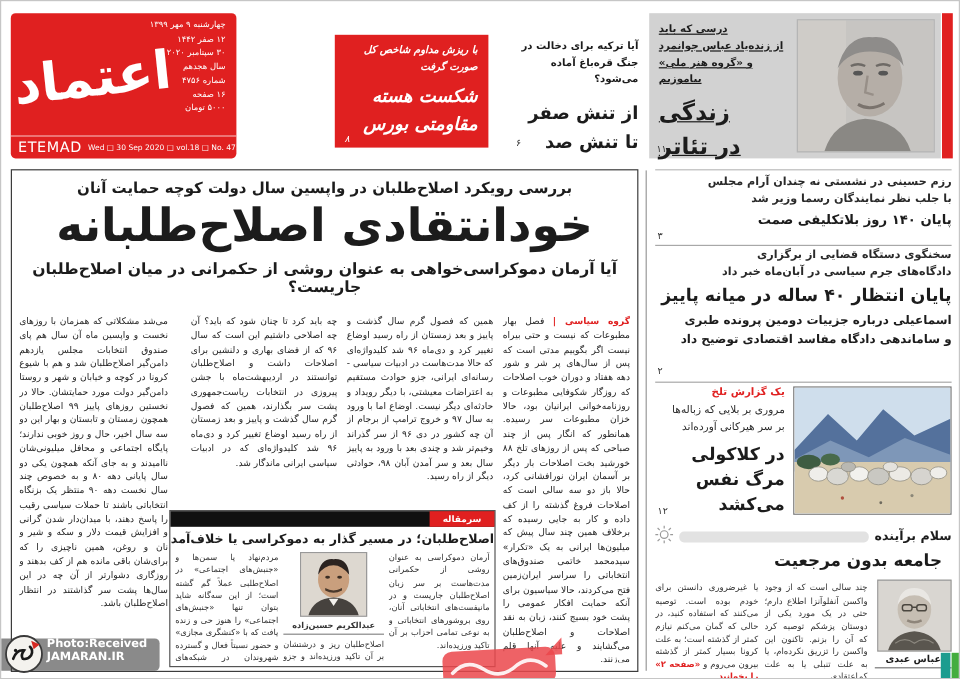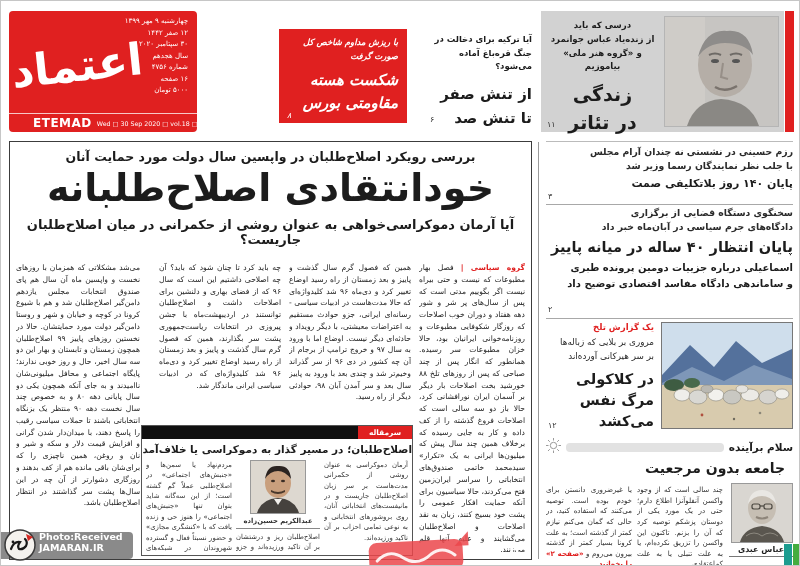--- a/index.html
+++ b/index.html
@@ -12,38 +12,38 @@
   }
   .abs { position:absolute; }
 
   
   .masthead { left:8px; top:10px; width:188px; height:121px; background:#e02020; border-radius:4px; overflow:hidden; }
   .masthead-dates { position:absolute; top:5px; right:9px; color:#fff; font-size:7px; line-height:1.65; text-align:right; z-index:2; }
   .masthead-logo { position:absolute; left:0; right:52px; top:10px; bottom:22px; display:flex; align-items:center; justify-content:center;
     color:#fff; font-size:44px; font-weight:bold; transform:rotate(-6deg); letter-spacing:-2px; }
   .masthead-strip { position:absolute; left:0; right:0; bottom:0; height:19px; border-top:1px solid rgba(255,255,255,.75);
     display:flex; align-items:center; gap:5px; padding:0 6px; direction:ltr; color:#fff; }
-  .masthead-strip .latin { font-size:12px; font-weight:bold; letter-spacing:.5px;margin-left:18px; }
+  .masthead-strip .latin { font-size:12px; font-weight:normal; letter-spacing:.5px; }
   .masthead-strip .issue { font-size:6.3px; white-space:nowrap; }
 
   
   .story-bourse { left:278px; top:28px; width:128px; height:94px; background:#e02020; color:#fff; padding:7px 9px 4px 6px;font-style:italic; }
   .story-bourse .kicker { font-size:8.5px; font-weight:bold; line-height:1.6; text-align:right; }
   .story-bourse .hl { font-size:15px; font-weight:bold; line-height:1.55; text-align:right; margin-top:6px; }
   .story-bourse .pg { position:absolute; left:8px; bottom:3px; font-size:8px; color:#fff; }
 
   .story-tension { left:427px; top:30px; width:104px; height:93px; padding-top:2px; }
   .story-tension .kicker { font-size:8.5px; font-weight:bold; line-height:1.6; text-align:right; }
   .story-tension .hl { font-size:15px; font-weight:bold; line-height:1.6; text-align:right; margin-top:8px; }
   .story-tension .pg { position:absolute; left:2px; bottom:0; font-size:8px; }
 
   .story-theater { left:540px; top:10px; width:243px; height:121px; background:#d2d2d2; }
   .theater-redbar { left:784px; top:10px; width:9px; height:121px; background:#e02020; }
   .theater-photo { position:absolute; right:5px; top:5px; width:115px; height:111px; border:1px solid #b5b5b5; background:#c9c9c9; }
-  .theater-text { position:absolute; right:128px; left:8px; top:8px; bottom:4px; text-align:center; }
+  .theater-text { position:absolute; right:128px; left:8px; top:8px; bottom:4px; text-align:left;text-decoration:underline; }
   .theater-text .kline { font-size:8.6px; font-weight:bold; line-height:1.6; }
   .theater-text .hl { font-size:19px; font-weight:bold; line-height:1.45; margin-top:7px; }
   .story-theater .pg { position:absolute; left:6px; bottom:3px; font-size:8px; color:#333; }
 
   
   .main-box { left:8px; top:140px; width:523px; height:419px; border:1px solid #3c3c3c; background:#fff; }
   .lead-kicker { margin-top:7px; text-align:center; font-size:12.5px; font-weight:bold; }
   .lead-hl { text-align:center; font-size:38px; font-weight:bold; line-height:1.25; margin-top:1px; letter-spacing:-1px; }
   .lead-sub { text-align:center; font-size:13px; font-weight:bold; margin-top:4px; }
   .col { position:absolute; top:120px; font-size:7.6px; line-height:1.55; text-align:justify; overflow:hidden; color:#222; }
@@ -175,21 +175,21 @@
       <div class="hl">
         <div>زندگی</div>
         <div>در تئاتر</div>
       </div>
     </div>
     <div class="pg">۱۱</div>
   </div>
   <div class="abs theater-redbar"></div>
 
   <div class="abs main-box">
-    <div class="lead-kicker">بررسی رویکرد اصلاح‌طلبان در واپسین سال دولت مورد حمایت آنان</div>
+    <div class="lead-kicker">بررسی رویکرد اصلاح‌طلبان در واپسین سال دولت کوچه حمایت آنان</div>
     <div class="lead-hl">خودانتقادی اصلاح‌طلبانه</div>
     <div class="lead-sub">آیا آرمان دموکراسی‌خواهی به عنوان روشی از حکمرانی در میان اصلاح‌طلبان جاریست؟</div>
 
     <div class="col col-r">
       <span class="red-lead-in">گروه سیاسی |</span>
       <span>فصل بهار مطبوعات که نیست و حتی بیراه نیست اگر بگوییم مدتی است که پس از سال‌های پر شر و شور دهه هفتاد و دوران خوب اصلاحات که روزگار شکوفایی مطبوعات و روزنامه‌خوانی ایرانیان بود، حالا خزان مطبوعات سر رسیده. همانطور که انگار پس از چند صباحی که پس از روزهای تلخ ۸۸ خورشید بخت اصلاحات بار دیگر بر آسمان ایران نورافشانی کرد، حالا باز دو سه سالی است که اصلاحات فروغ گذشته را از کف داده و کار به جایی رسیده که برخلاف همین چند سال پیش که میلیون‌ها ایرانی به یک «تکرار» سیدمحمد خاتمی صندوق‌های انتخاباتی را سراسر ایران‌زمین فتح می‌کردند، حالا سیاسیون برای آنکه حمایت افکار عمومی را پشت خود بسیج کنند، زبان به نقد اصلاحات و اصلاح‌طلبان می‌گشایند و علیه آنها قلم می‌زنند.</span>
     </div>
     <div class="col col-2">همین که فصول گرم سال گذشت و پاییز و بعد زمستان از راه رسید اوضاع تغییر کرد و دی‌ماه ۹۶ شد کلیدواژه‌ای که حالا مدت‌هاست در ادبیات سیاسی - رسانه‌ای ایرانی، جزو حوادث مستقیم به اعتراضات معیشتی، با دیگر رویداد و حادثه‌ای دیگر نیست. اوضاع اما با ورود به سال ۹۷ و خروج ترامپ از برجام از آن چه کشور در دی ۹۶ از سر گذراند وخیم‌تر شد و چندی بعد با ورود به پاییز سال بعد و سر آمدن آبان ۹۸، حوادثی دیگر از راه رسید.</div>
     <div class="col col-3">چه باید کرد تا چنان شود که باید؟ آن چه اصلاحی داشتیم این است که سال ۹۶ که از فضای بهاری و دلنشین برای اصلاحات داشت و اصلاح‌طلبان توانستند در اردیبهشت‌ماه با جشن پیروزی در انتخابات ریاست‌جمهوری پشت سر بگذارند، همین که فصول گرم سال گذشت و پاییز و بعد زمستان از راه رسید اوضاع تغییر کرد و دی‌ماه ۹۶ شد کلیدواژه‌ای که در ادبیات سیاسی ایرانی ماندگار شد.</div>
     <div class="col col-l">می‌شد مشکلاتی که همزمان با روزهای نخست و واپسین ماه آن سال هم پای صندوق انتخابات مجلس یازدهم دامن‌گیر اصلاح‌طلبان شد و هم با شیوع کرونا در کوچه و خیابان و شهر و روستا دامن‌گیر دولت مورد حمایتشان. حالا در نخستین روزهای پاییز ۹۹ اصلاح‌طلبان همچون زمستان و تابستان و بهار این دو سه سال اخیر، حال و روز خوبی ندارند؛ پایگاه اجتماعی و محافل میلیونی‌شان ناامیدند و به جای آنکه همچون یکی دو سال پایانی دهه ۸۰ و به خصوص چند سال نخست دهه ۹۰ منتظر یک بزنگاه انتخاباتی باشند تا حملات سیاسی رقیب را پاسخ دهند، با میدان‌دار شدن گرانی و افزایش قیمت دلار و سکه و شیر و نان و روغن، همین ناچیزی را که برای‌شان باقی مانده هم از کف بدهند و روزگاری دشوارتر از آن چه در این سال‌ها پشت سر گذاشتند در انتظار اصلاح‌طلبان باشد.</div>

